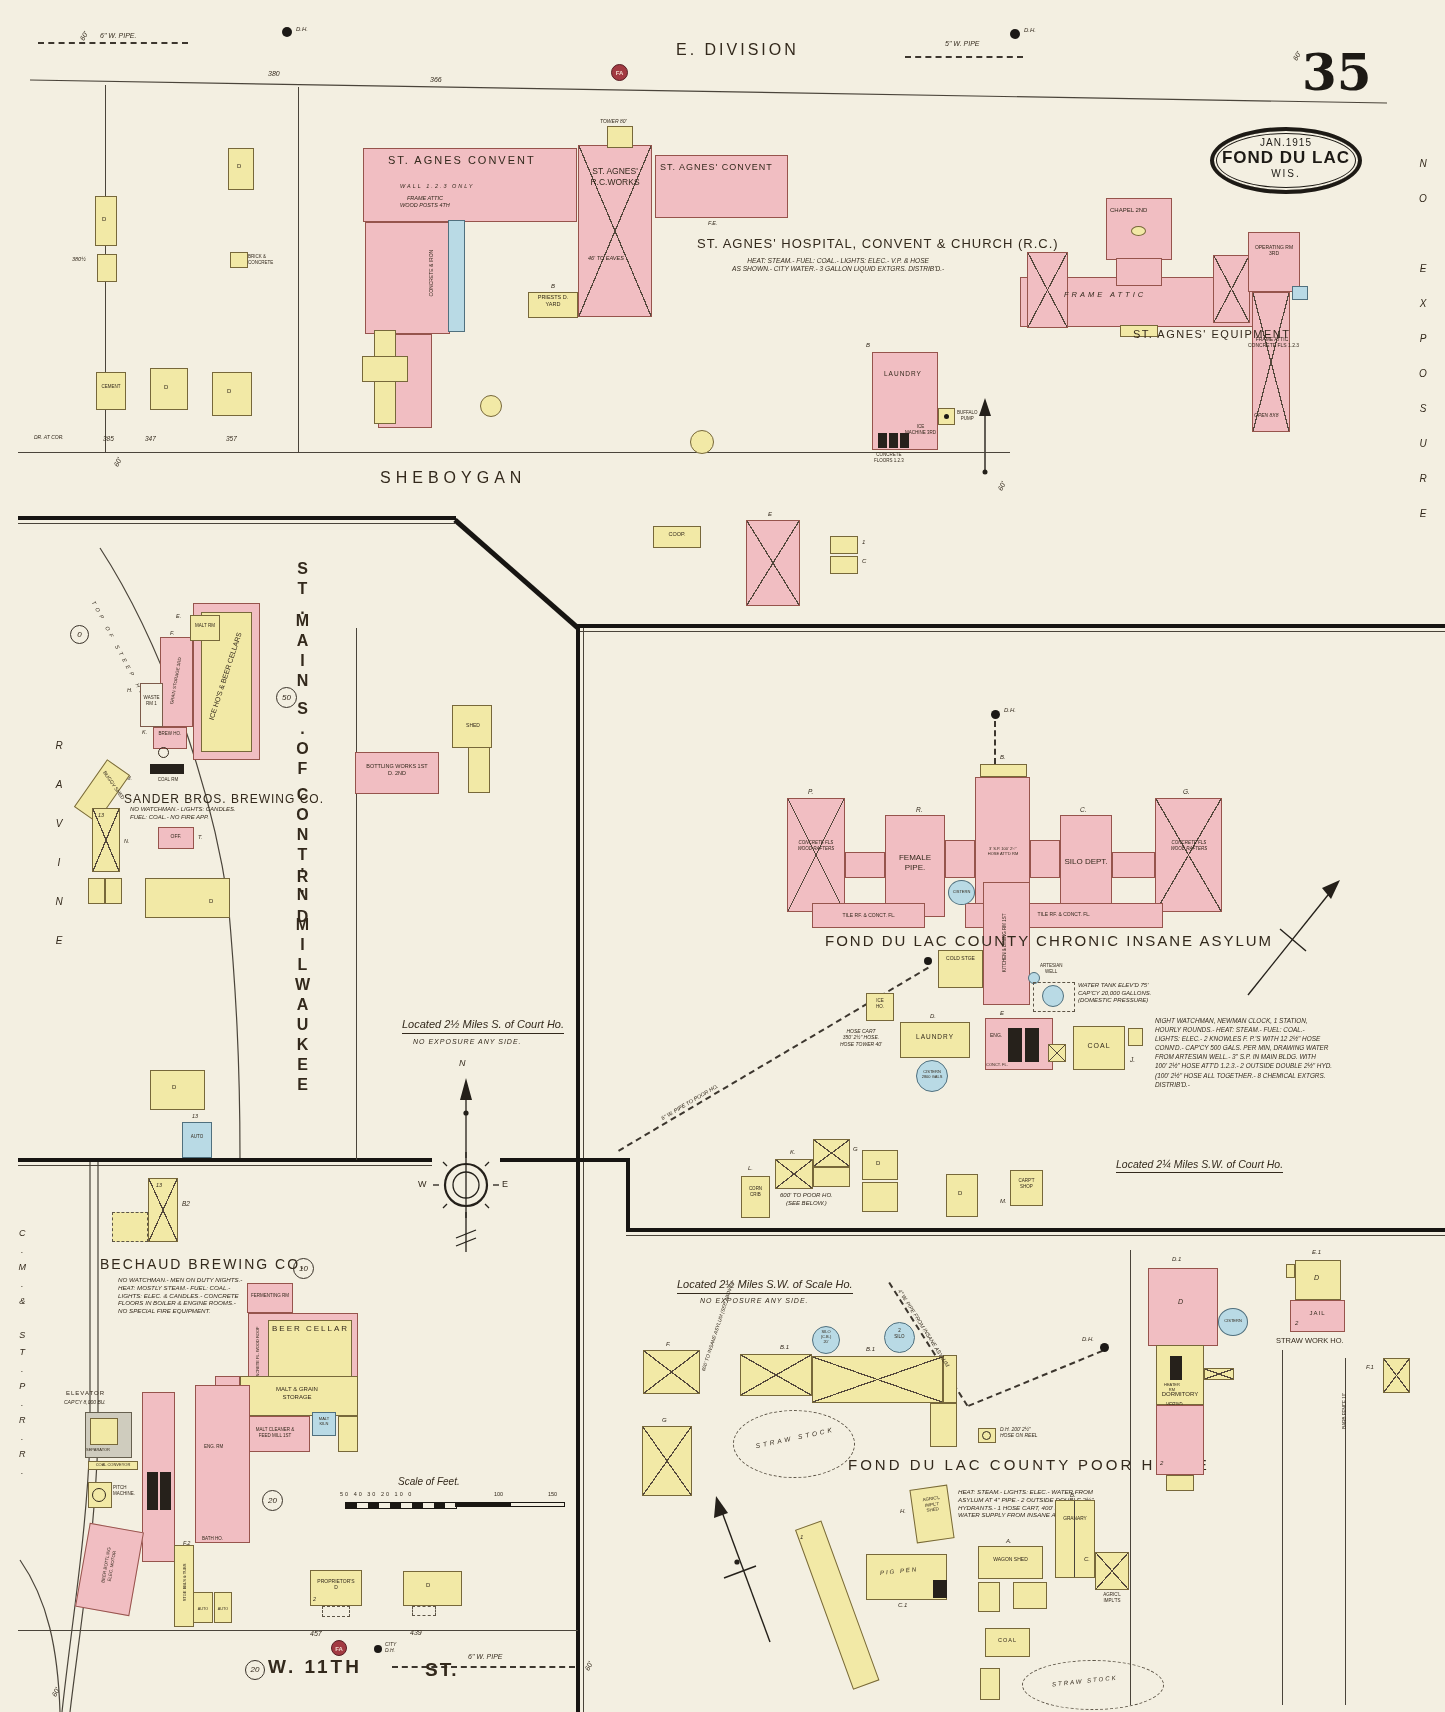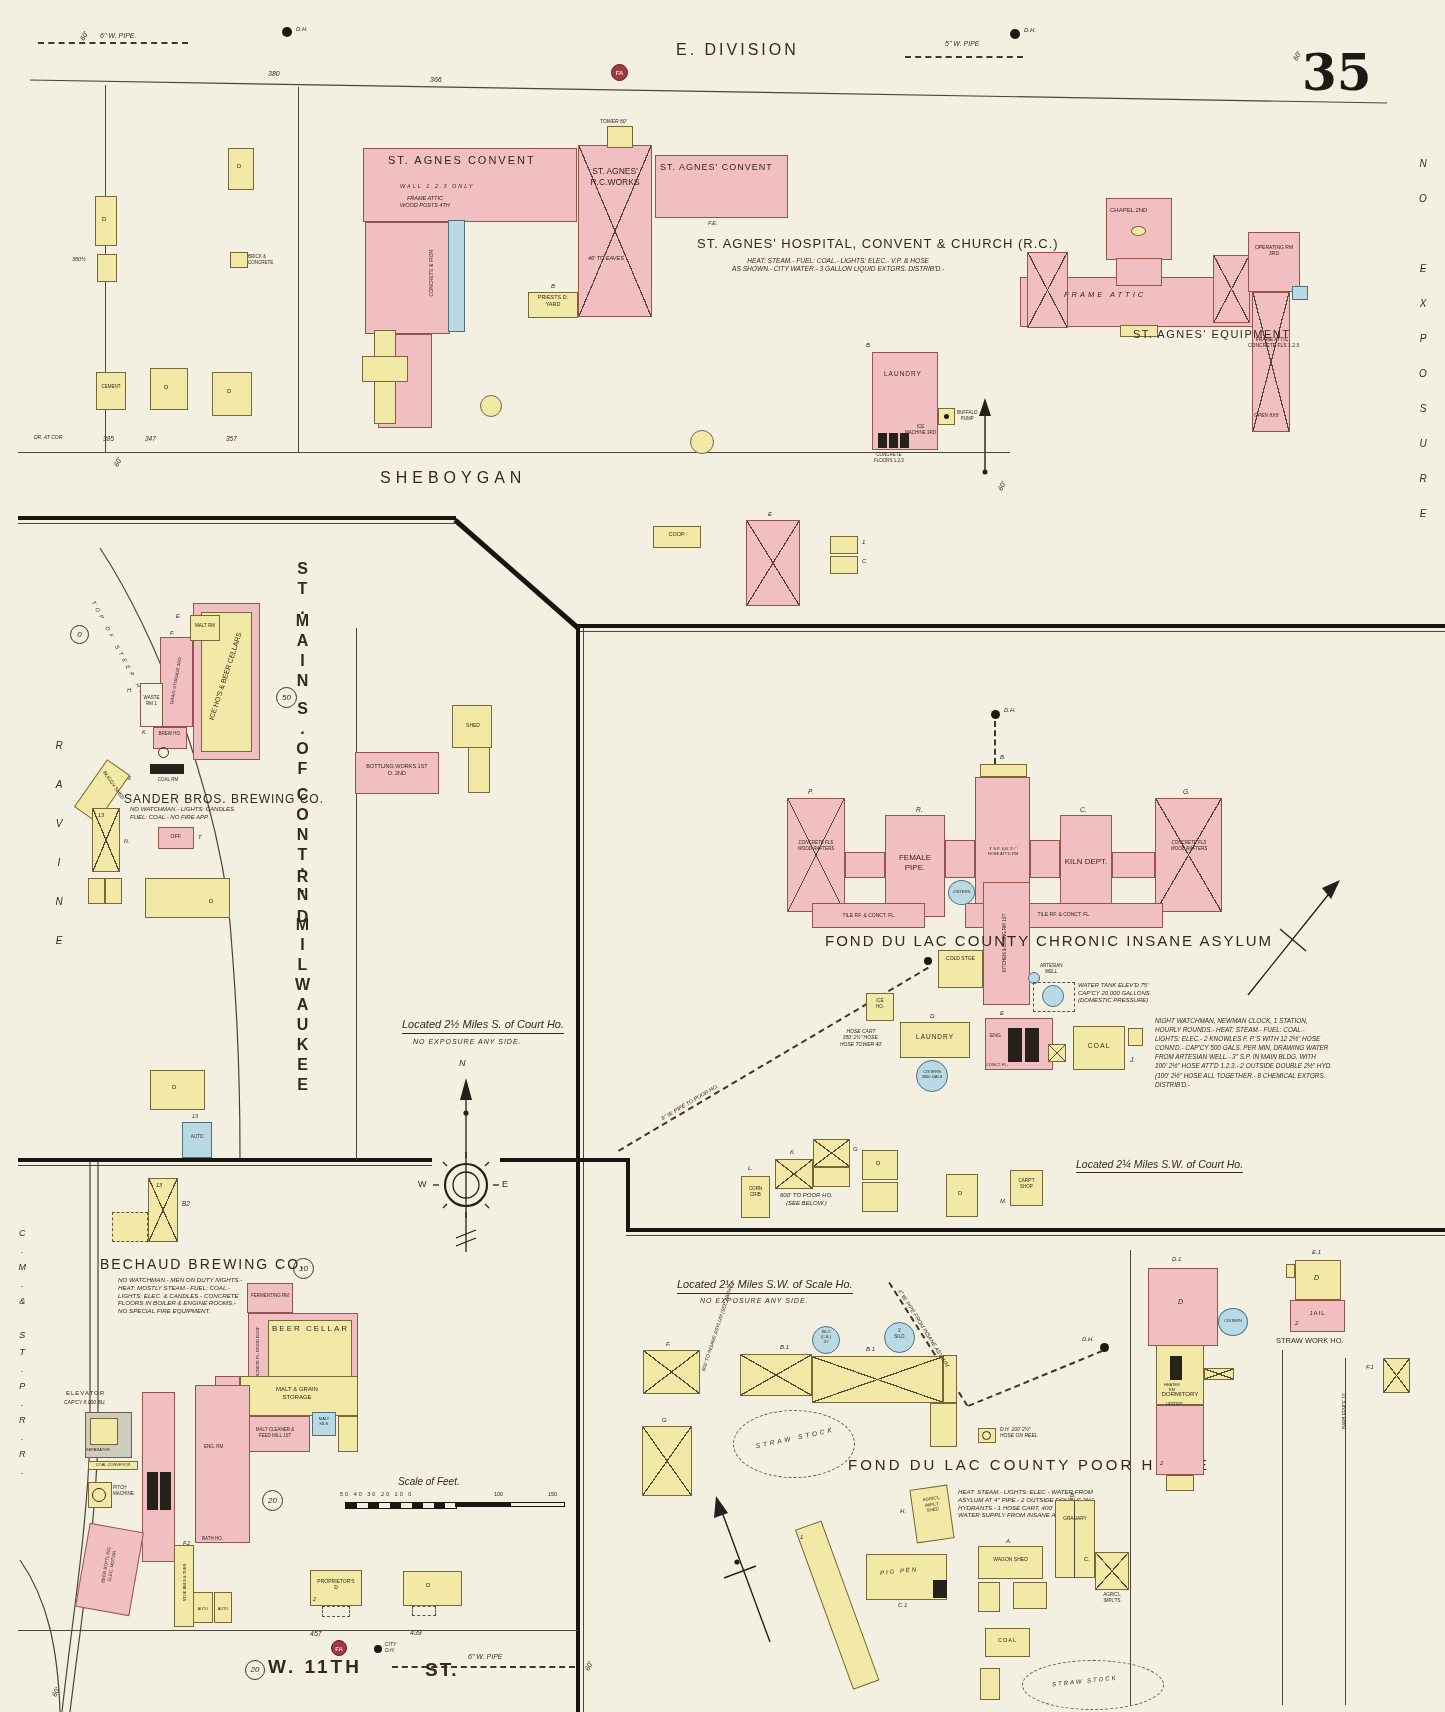--- a/index.html
+++ b/index.html
@@ -111,20 +111,26 @@
   <div class="dashv" style="left:994px;top:721px;height:43px"></div>
   <div class="dash" style="left:618px;top:1150px;width:360px;transform:rotate(-30.6deg);transform-origin:left top"></div>
   <div class="dot" style="left:924px;top:957px;width:8px;height:8px"></div>
   <div class="dash" style="left:890px;top:1282px;width:146px;transform:rotate(57.6deg);transform-origin:left top"></div>
   <div class="dash" style="left:968px;top:1405px;width:145px;transform:rotate(-22.3deg);transform-origin:left top"></div>
   <div class="dot" style="left:1100px;top:1343px;width:9px;height:9px"></div>
   <div class="dash" style="left:392px;top:1666px;width:183px"></div>
   <div class="dot" style="left:374px;top:1645px;width:8px;height:8px"></div>
 
   <div class="l" style="left:1302px;top:42px;font-family:'DejaVu Serif',serif;font-size:50px;font-weight:bold;color:#1d1a15">35</div>
+  <div style="position:absolute;left:1210px;top:127px;width:152px;height:67px;border:4px solid #1d1a15;border-radius:50%;
+              box-shadow:inset 0 0 0 2px #f3efe1,inset 0 0 0 3px #1d1a15;text-align:center;padding-top:6px;box-sizing:border-box">
+    <div style="font-size:10px;letter-spacing:1px;color:#1d1a15">JAN.1915</div>
+    <div style="font-size:17px;font-weight:bold;letter-spacing:1px;color:#1d1a15">FOND DU LAC</div>
+    <div style="font-size:10px;letter-spacing:2px;color:#1d1a15">WIS.</div>
+  </div>
   <div class="l tt" style="left:676px;top:40px;font-size:16px;letter-spacing:3px">E. DIVISION</div>
   <div class="fa" style="left:611px;top:64px;width:17px;height:17px;line-height:17px">FA</div>
   <div class="l i" style="left:100px;top:32px">6" W. PIPE.</div>
   <div class="l i" style="left:945px;top:40px">5" W. PIPE</div>
   <div class="l i" style="left:296px;top:26px;font-size:6px">D.H.</div>
   <div class="l i" style="left:1024px;top:27px;font-size:6px">D.H.</div>
   <div class="l i" style="left:80px;top:32px;transform:rotate(-60deg)">60'</div>
   <div class="l i" style="left:1293px;top:52px;transform:rotate(-60deg)">60'</div>
   <div class="l i" style="left:268px;top:70px">380</div>
   <div class="l i" style="left:430px;top:76px">366</div>
@@ -311,21 +317,21 @@
   <div class="l i" style="left:808px;top:788px;font-size:6.5px">P.</div>
   <div class="l i" style="left:916px;top:806px;font-size:6.5px">R.</div>
   <div class="l i" style="left:1080px;top:806px;font-size:6.5px">C.</div>
   <div class="l i" style="left:1183px;top:788px;font-size:6.5px">G.</div>
   <div class="l i" style="left:789px;top:840px;width:54px;font-size:4.5px">CONCRETE FLS
 WOOD RAFTERS</div>
   <div class="l i" style="left:1162px;top:840px;width:54px;font-size:4.5px">CONCRETE FLS
 WOOD RAFTERS</div>
   <div class="l" style="left:889px;top:853px;width:52px;font-size:8px">FEMALE
 PIPE.</div>
-  <div class="l" style="left:1062px;top:857px;width:48px;font-size:8px">KILN DEPT.</div>
+  <div class="l" style="left:1062px;top:857px;width:48px;font-size:8px">SILO DEPT.</div>
   <div class="l" style="left:980px;top:846px;width:46px;font-size:4px">3' S.P. 100' 2½"
 HOSE ATT'D RM</div>
   <div class="l" style="left:820px;top:912px;width:98px;font-size:5px">TILE RF. &amp; CONCT. FL.</div>
   <div class="l" style="left:1015px;top:911px;width:98px;font-size:5px">TILE RF. &amp; CONCT. FL.</div>
   <div class="l" style="left:940px;top:940px;width:130px;font-size:4.5px;transform:rotate(-90deg)">KITCHEN &amp; DINING RM 1ST</div>
   <div class="l tt" style="left:825px;top:932px;font-size:15px;letter-spacing:2px">FOND DU LAC COUNTY CHRONIC INSANE ASYLUM</div>
   <div class="b yl" style="left:938px;top:950px;width:45px;height:38px"></div>
   <div class="l" style="left:938px;top:955px;width:45px;font-size:5px">COLD STGE</div>
   <div class="b bl rd" style="left:1028px;top:972px;width:12px;height:12px"></div>
   <div class="l" style="left:1040px;top:963px;font-size:4.5px">ARTESIAN
@@ -381,21 +387,21 @@
 (SEE BELOW.)</div>
   <div class="b yl" style="left:862px;top:1150px;width:36px;height:30px"></div>
   <div class="b yl" style="left:862px;top:1182px;width:36px;height:30px"></div>
   <div class="l" style="left:876px;top:1160px;font-size:6px">D</div>
   <div class="b yl" style="left:946px;top:1174px;width:32px;height:43px"></div>
   <div class="l" style="left:958px;top:1190px;font-size:6px">D</div>
   <div class="b yl" style="left:1010px;top:1170px;width:33px;height:36px"></div>
   <div class="l" style="left:1008px;top:1178px;width:37px;font-size:4.5px">CARP'T
 SHOP</div>
   <div class="l i" style="left:1000px;top:1198px;font-size:6px">M.</div>
-  <div class="l i u" style="left:1076px;top:1158px;font-size:10.5px">Located 2¼ Miles S.W. of Court Ho.</div>
+  <div class="l i u" style="left:1116px;top:1158px;font-size:10.5px">Located 2¼ Miles S.W. of Court Ho.</div>
 
   <div class="b yl x" style="left:148px;top:1178px;width:30px;height:64px"></div>
   <div class="b yl ds" style="left:112px;top:1212px;width:36px;height:30px;background:#f2e9a6"></div>
   <div class="l i" style="left:156px;top:1182px;font-size:5.5px">13</div>
   <div class="l i" style="left:182px;top:1200px;font-size:6.5px">B2</div>
   <div class="l tt" style="left:100px;top:1256px;font-size:14px;letter-spacing:2px">BECHAUD BREWING CO.</div>
   <div class="cn" style="left:293px;top:1258px;width:21px;height:21px;line-height:19px">10</div>
   <div class="l i" style="left:118px;top:1276px;font-size:6.2px;text-align:left">NO WATCHMAN.- MEN ON DUTY NIGHTS.-
 HEAT: MOSTLY STEAM.- FUEL: COAL.-
 LIGHTS: ELEC. &amp; CANDLES.- CONCRETE

